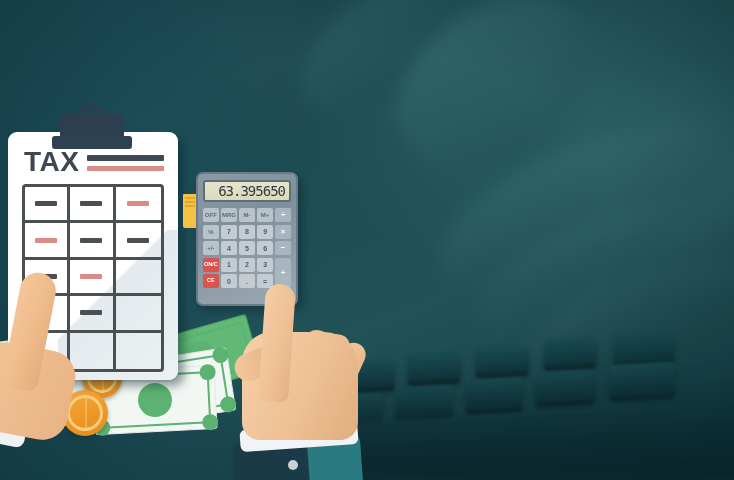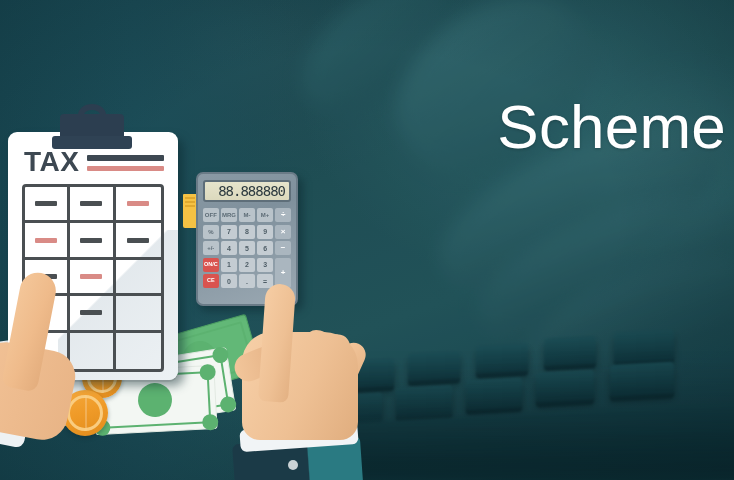--- a/index.html
+++ b/index.html
@@ -188,21 +188,20 @@
       <div class="deck"></div>
     </div>
 
     <div class="kbd-shadow"></div>
     <div class="tealwash"></div>
     <div class="leftdark"></div>
     <div class="vignette"></div>
   </div>
 
   <div class="headline">
-    <span class="ln">Scheme</span>
   </div>
 
   <div class="money">
     <div class="paper-bl"></div>
     <div class="paper-bl2"></div>
     <div class="bill b1">
       <div class="inner"></div>
       <div class="circ"></div>
     </div>
     <div class="bill b2">
@@ -305,21 +304,21 @@
 
   <div class="calc">
     <div class="calc-shadow"></div>
     <div class="sticky">
         <i></i>
         <i></i>
         <i></i>
       </div>
     <div class="calc-body">
       <div class="calc-screen">
-        <span class="ghost">88.88888</span>
+        <span class="ghost">63.39565</span>
         <span>0</span>
       </div>
       <div class="keys">
         <div class="k">OFF</div>
         <div class="k">MRG</div>
         <div class="k">M-</div>
         <div class="k">M+</div>
         <div class="k op">÷</div>
 
         <div class="k">%</div>

